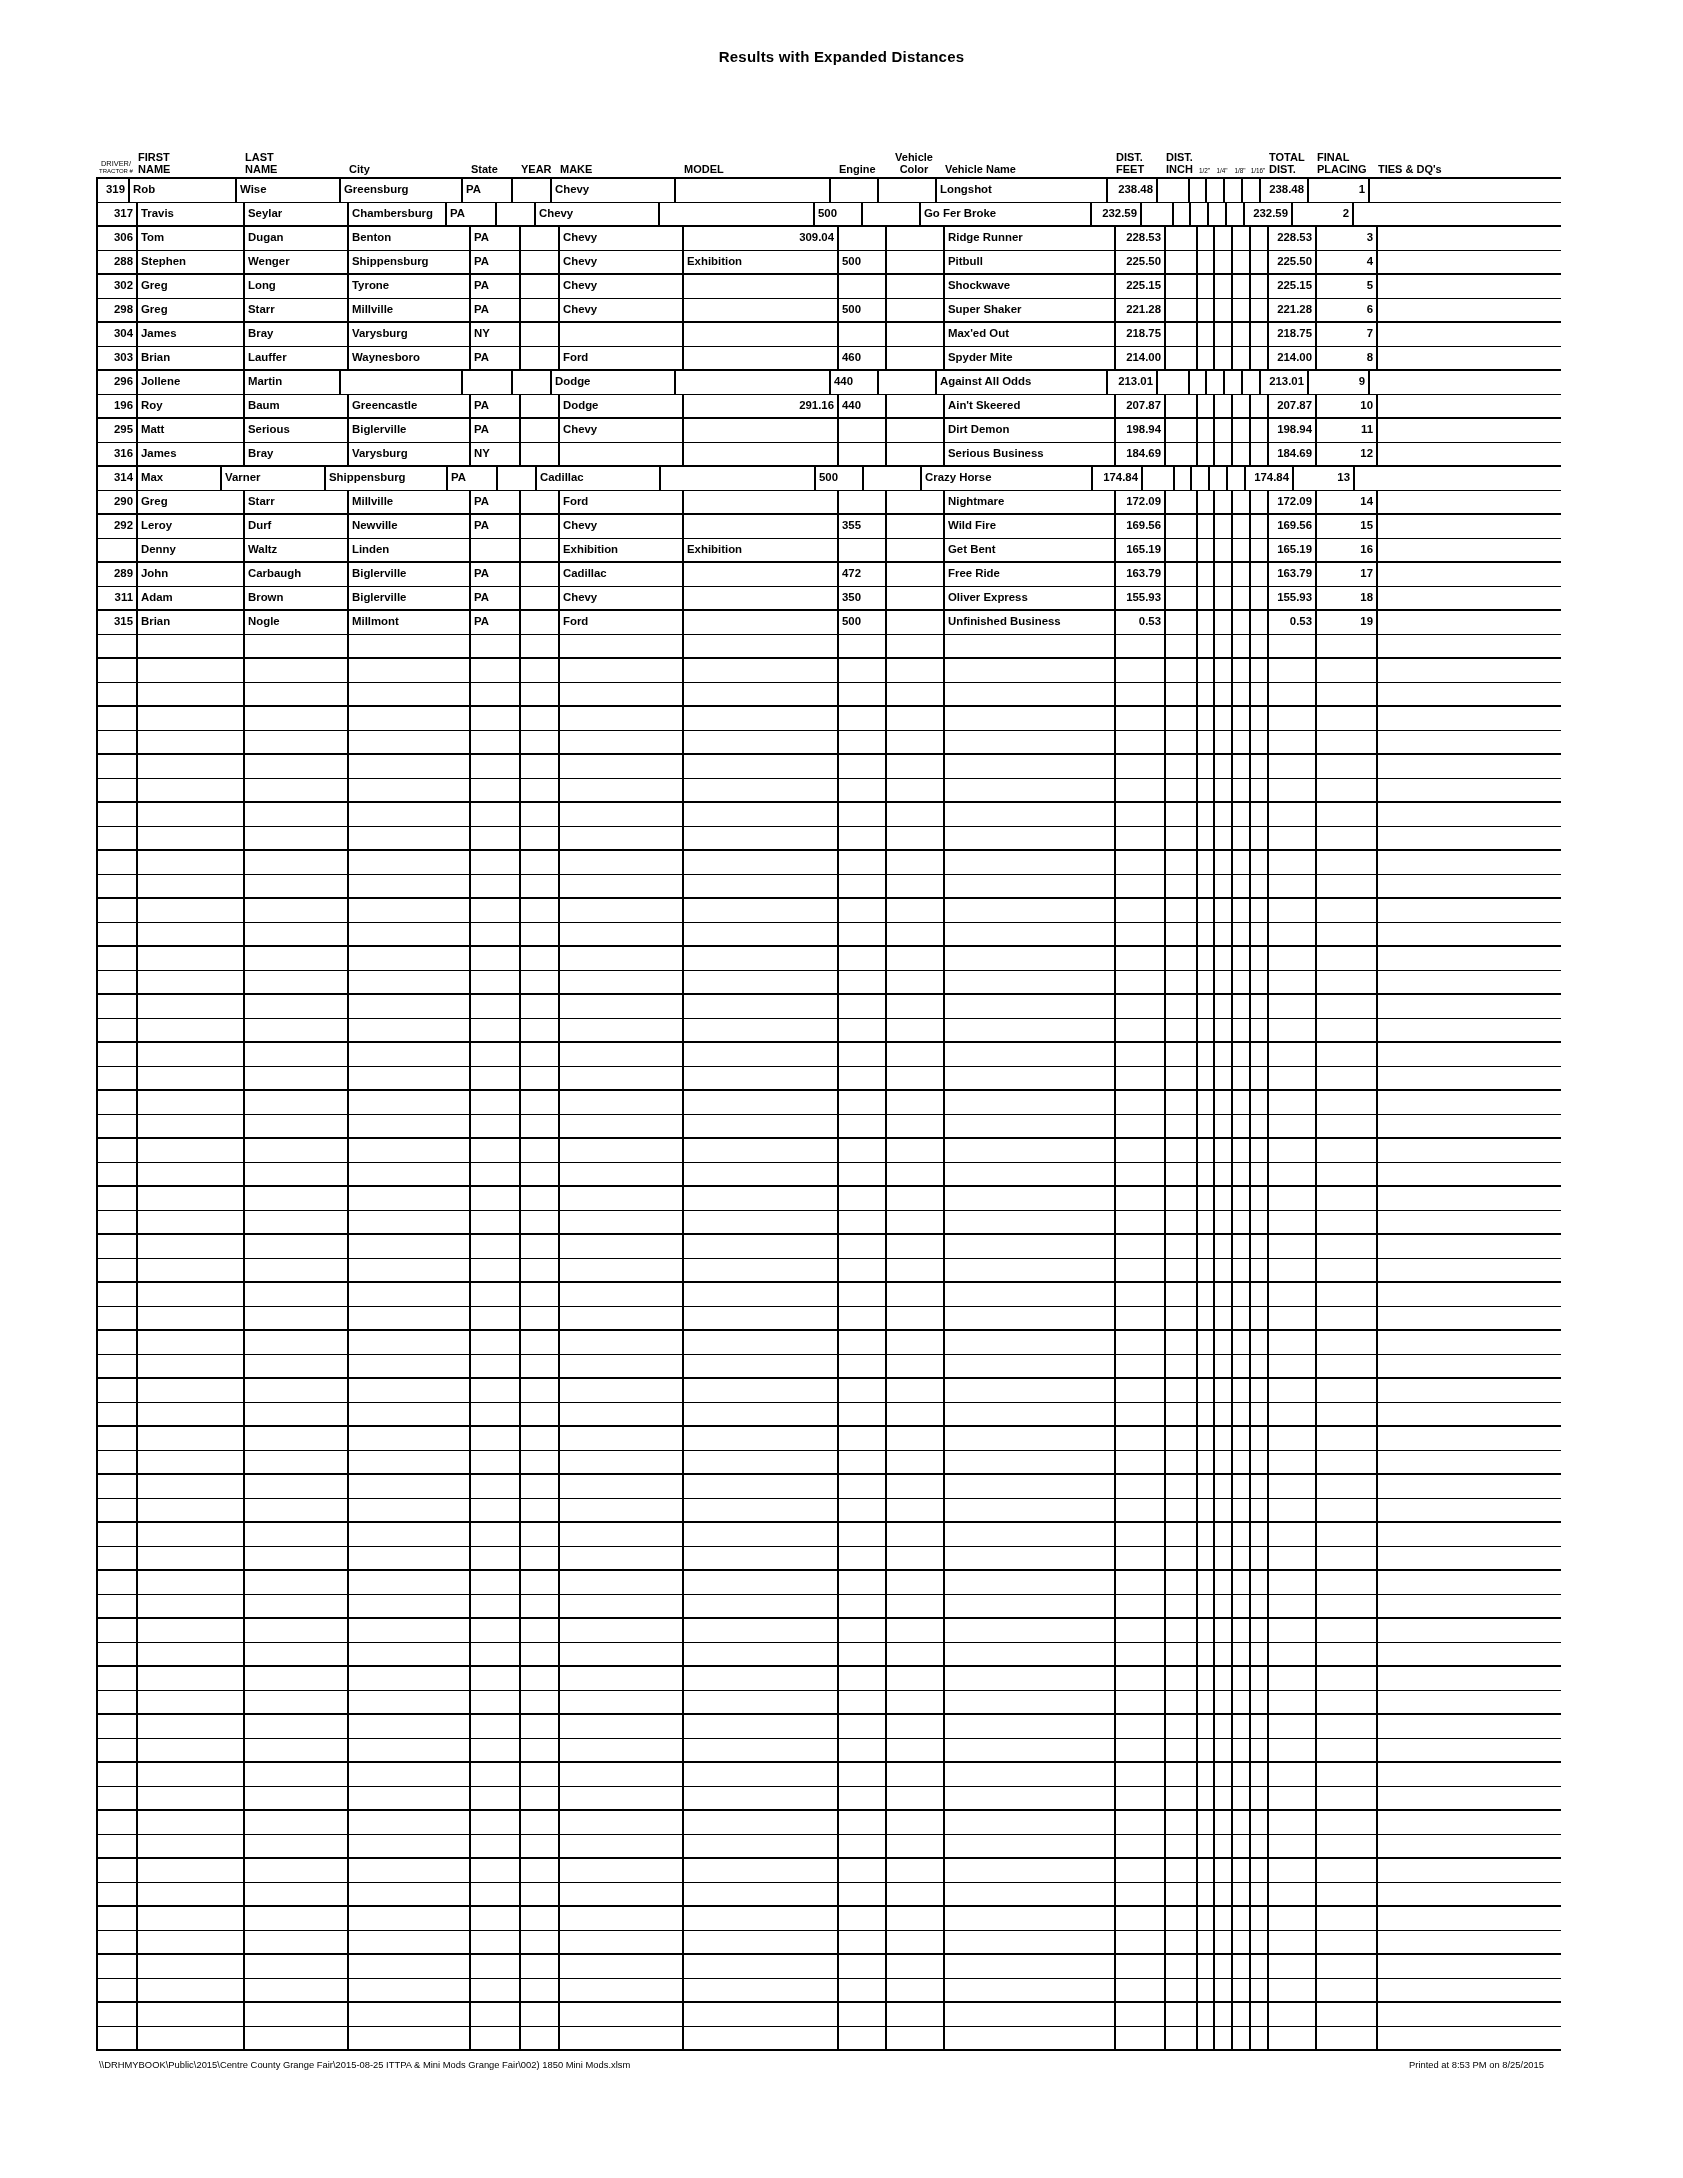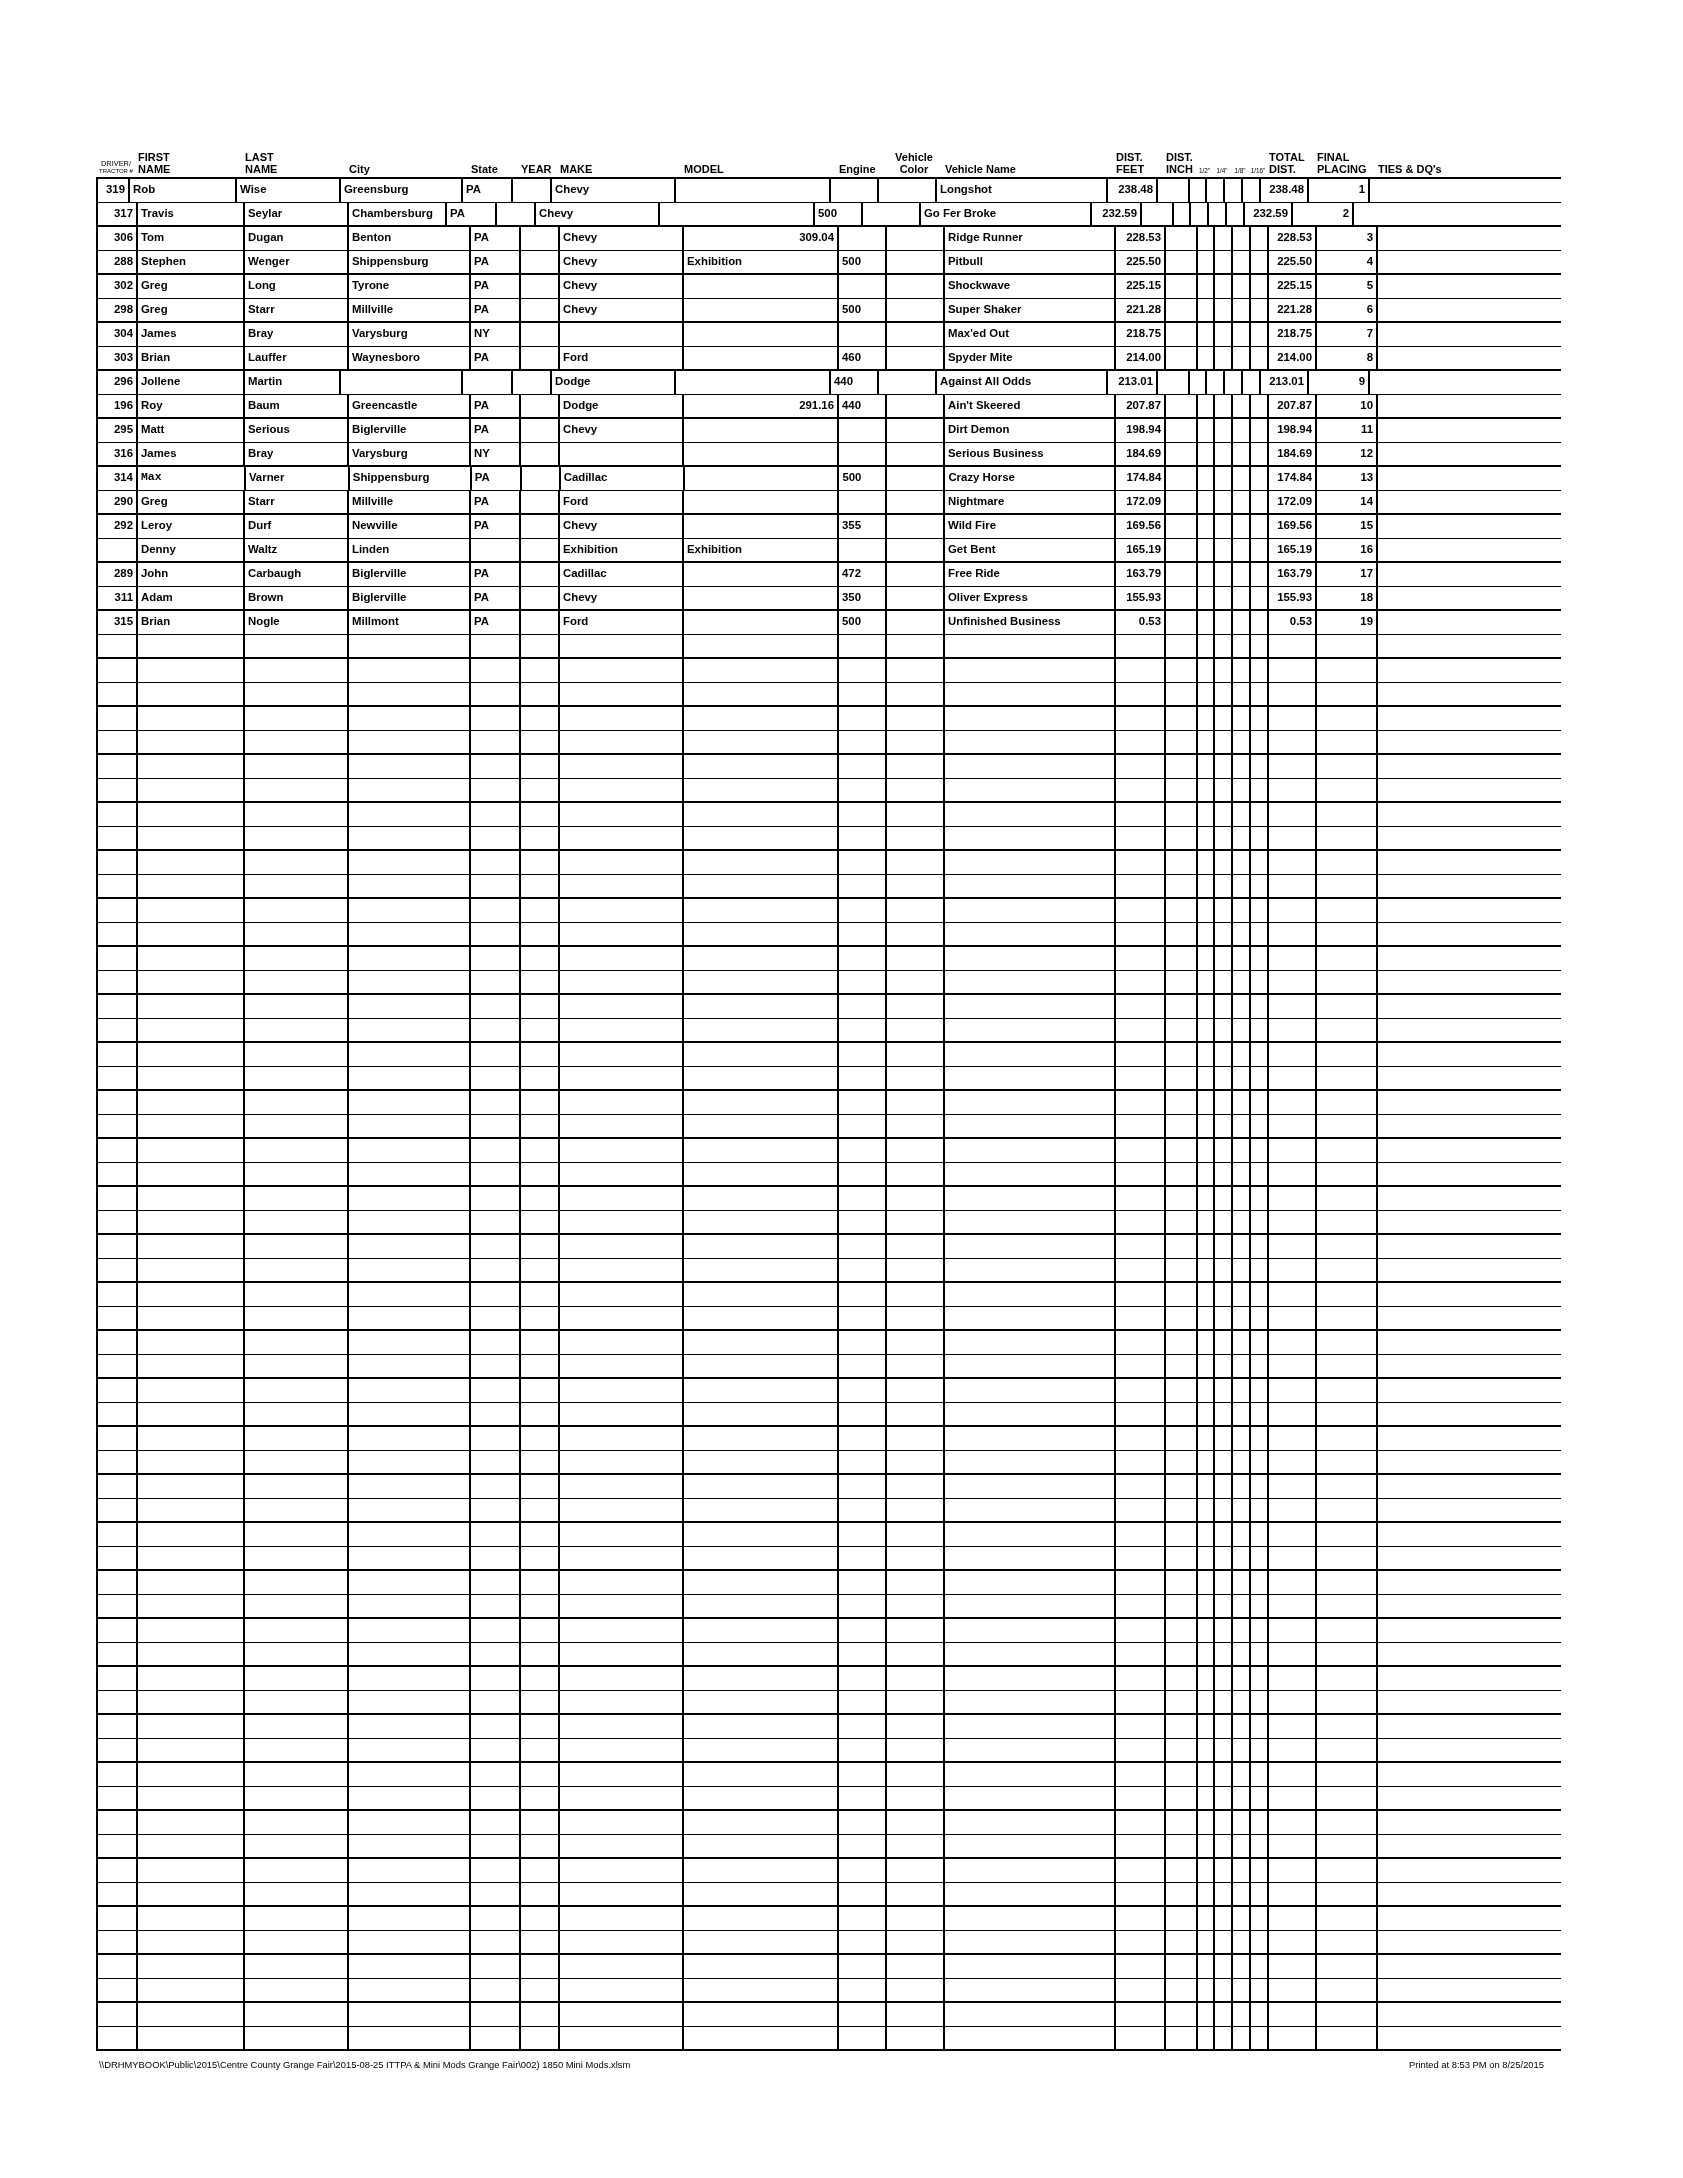--- a/index.html
+++ b/index.html
@@ -34,20 +34,21 @@
   .al{text-align:left}.ar{text-align:right}.ac{text-align:center}
 
   .footer{position:absolute;font-size:9.4px;font-weight:normal;white-space:nowrap;}
   .footer-left{left:99px;top:2059px;}
   .footer-right{right:139px;top:2059px;}
 </style>
 </head>
 <body>
 
 <div class="title-wrap">
+  <div class="title-line1">Results with Expanded Distances</div>
 </div>
 
 <div class="table-wrap" id="results-table">
     <div class="hrow">
       <div class="hcell ac hc-tiny" style="width: 40px;">
         <div class="l1">DRIVER/</div>
         <div class="l2">TRACTOR #</div>
       </div>
       <div class="hcell al" style="width: 107px;">
         <div class="l1">FIRST</div>
@@ -373,21 +374,21 @@
       <div class="cell ac" style="width: 17px;"></div>
       <div class="cell ac" style="width: 18px;"></div>
       <div class="cell ac" style="width: 18px;"></div>
       <div class="cell ac" style="width: 18px;"></div>
       <div class="cell ar" style="width: 48px;">184.69</div>
       <div class="cell ar" style="width: 61px;">12</div>
       <div class="cell al" style="width: 185px;"></div>
     </div>
     <div class="row">
       <div class="cell ar" style="width: 40px;">314</div>
-      <div class="cell al" style="width: 108px; font-family: Liberation Mono, monospace;">Max</div>
+      <div class="cell al" style="width: 84px;">Max</div>
       <div class="cell al" style="width: 104px;">Varner</div>
       <div class="cell al" style="width: 122px;">Shippensburg</div>
       <div class="cell al" style="width: 50px;">PA</div>
       <div class="cell al" style="width: 39px;"></div>
       <div class="cell al" style="width: 124px;">Cadillac</div>
       <div class="cell al" style="width: 155px;"></div>
       <div class="cell al" style="width: 48px;">500</div>
       <div class="cell al" style="width: 58px;"></div>
       <div class="cell al" style="width: 171px;">Crazy Horse</div>
       <div class="cell ar" style="width: 50px;">174.84</div>

